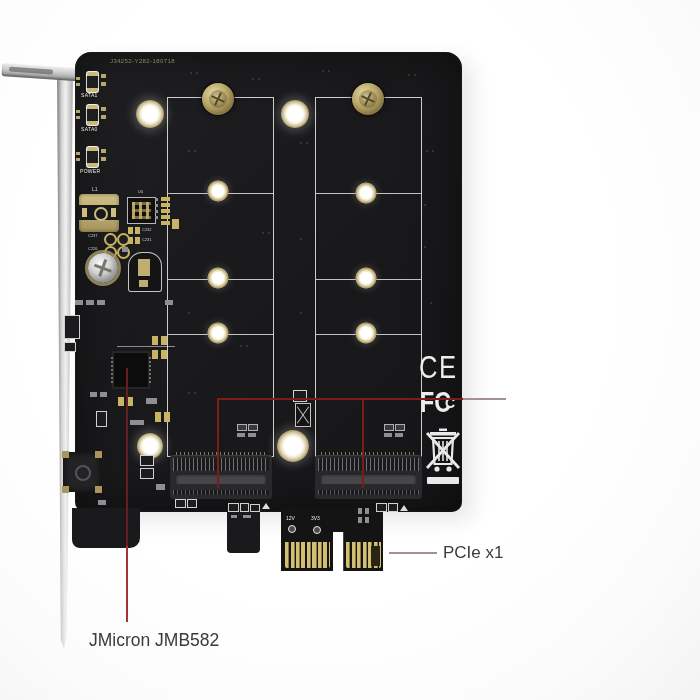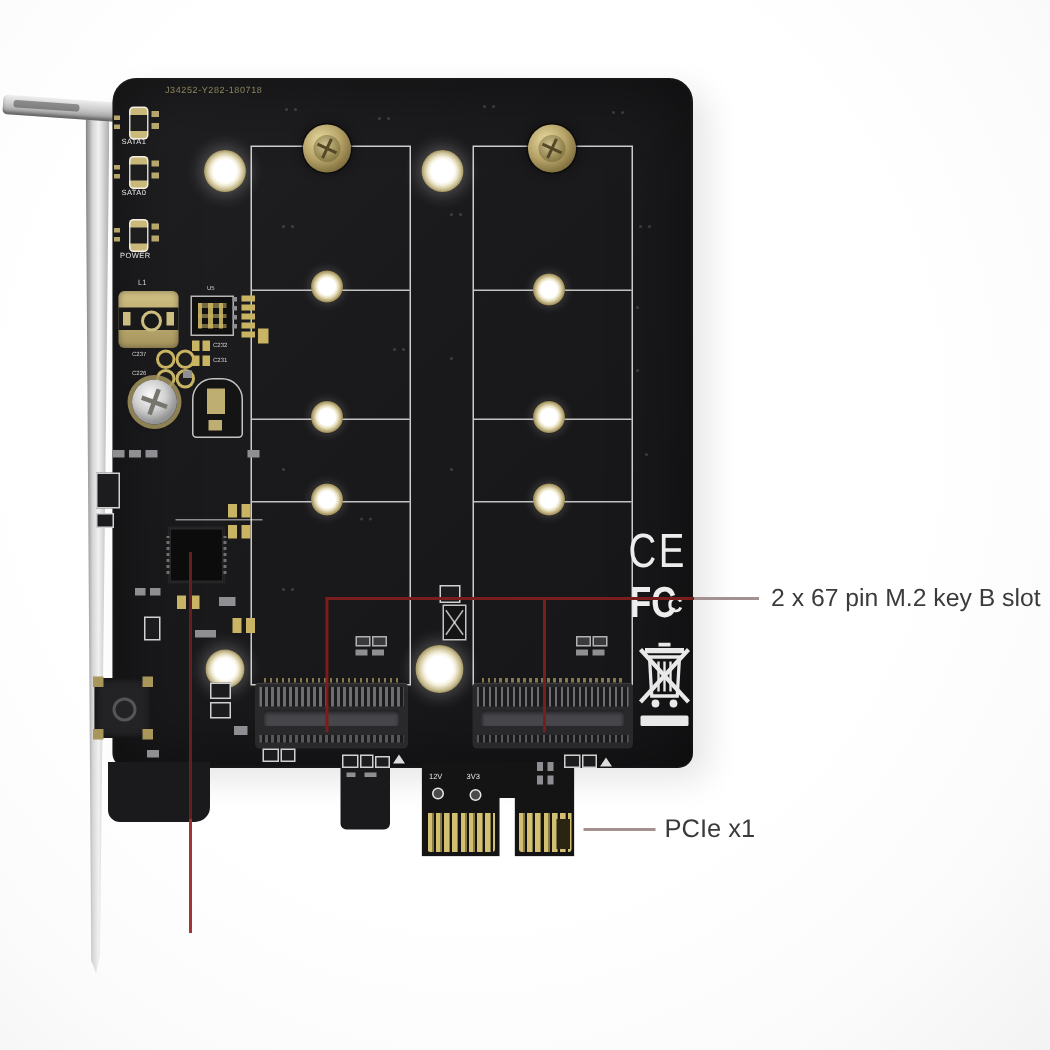--- a/index.html
+++ b/index.html
@@ -278,22 +278,22 @@
     <line x1="35" y1="5" x2="3" y2="40" stroke="#e9e9e9" stroke-width="2.8"></line>
   </svg>
   <div class="abs weeebar"></div>
 
   <div class="abs callout" style="left:217px;top:398px;width:289px;height:2px;background:linear-gradient(90deg,#7a1d1d 0 85%,#a39090 85% 100%);"></div>
   <div class="abs callout" style="left:217px;top:399px;width:2px;height:89px;background:#7a1d1d;"></div>
   <div class="abs callout" style="left:362px;top:399px;width:2px;height:89px;background:#7a1d1d;"></div>
   <div class="abs callout" style="left:126px;top:368px;width:2px;height:254px;background:linear-gradient(180deg,#63201f 0 70%,#a33434 70% 100%);"></div>
   <div class="abs callout" style="left:389px;top:552px;width:48px;height:2px;background:#a59090;"></div>
 
-  <div class="abs ann" style="left:514px;top:390px;font-size:16.5px;">2 x 67 pin M.2 key B slot</div>
   <div class="abs ann" style="left:443px;top:543px;font-size:17px;">PCIe x1</div>
+  <div class="abs ann" style="left:89px;top:630px;font-size:17.5px;">JMicron JMB582</div>
 <div class="abs d-wb" style="left: 64px; top: 315px; width: 14px; height: 22px;"></div>
     <div class="abs d-wb" style="left: 64px; top: 342px; width: 10px; height: 8px;"></div>
     <div class="abs d-gold" style="left: 152px; top: 336px; width: 6px; height: 9px;"></div>
     <div class="abs d-gold" style="left: 161px; top: 336px; width: 6px; height: 9px;"></div>
     <div class="abs d-gold" style="left: 152px; top: 350px; width: 6px; height: 9px;"></div>
     <div class="abs d-gold" style="left: 161px; top: 350px; width: 6px; height: 9px;"></div>
     <div class="abs d-gray" style="left: 90px; top: 392px; width: 7px; height: 5px;"></div>
     <div class="abs d-gray" style="left: 100px; top: 392px; width: 7px; height: 5px;"></div>
     <div class="abs d-gold" style="left: 118px; top: 397px; width: 6px; height: 9px;"></div>
     <div class="abs d-gold" style="left: 127px; top: 397px; width: 6px; height: 9px;"></div>

